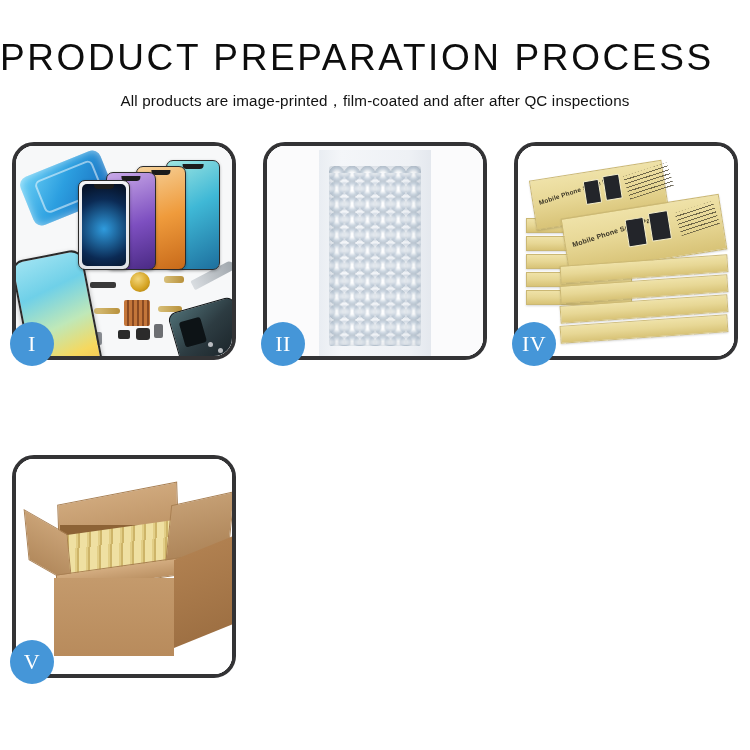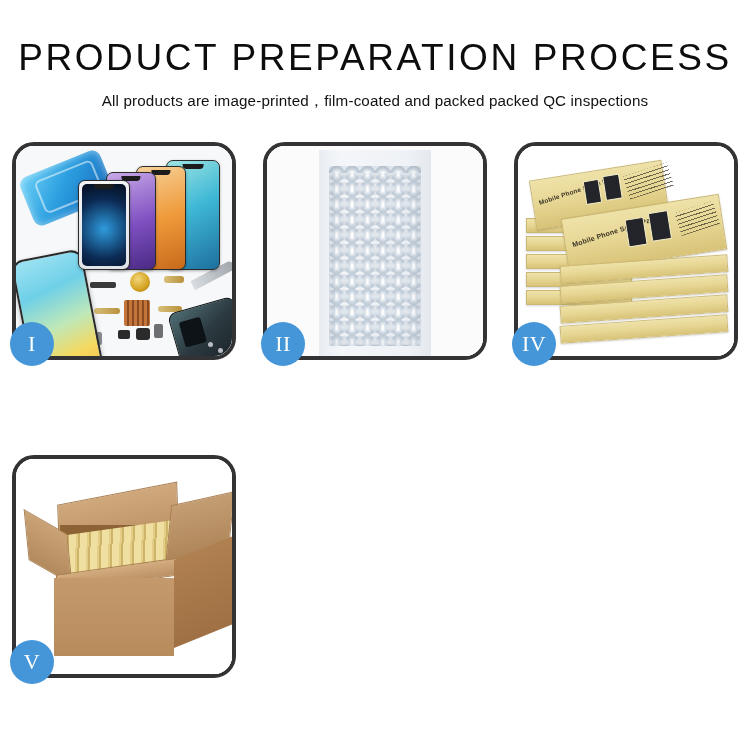--- a/index.html
+++ b/index.html
@@ -11,21 +11,20 @@
   }
   #page {
     position: relative;
     width: 750px; height: 750px;
     background: #ffffff;
   }
 
   
   .header { position: absolute; top: 0; left: 0; width: 750px; }
   .title {
-    text-align: center;
     font-size: 37px;
     font-weight: 400;
     letter-spacing: 2.6px;
     color: #0d0d0d;
     margin-top: 37px;
     white-space: nowrap;
     font-family: "Liberation Sans", sans-serif;
   }
   .subtitle {
     text-align: center;
@@ -279,21 +278,21 @@
     background: rgba(150,116,78,.65);
   }
 </style>
 </head>
 <body>
 
 <div id="page">
 
   <div class="header">
     <div class="title">PRODUCT PREPARATION PROCESS</div>
-    <div class="subtitle">All products are image-printed，film-coated and packed packed QC inspections</div>
+    <div class="subtitle">All products are image-printed，film-coated and after after QC inspections</div>
   </div>
 
   <div class="grid">
 
     <div class="panel">
       <div class="panel-inner">
         <div class="p1-bg"></div>
         <div class="film"></div>
 
         <div class="phone-fan">

